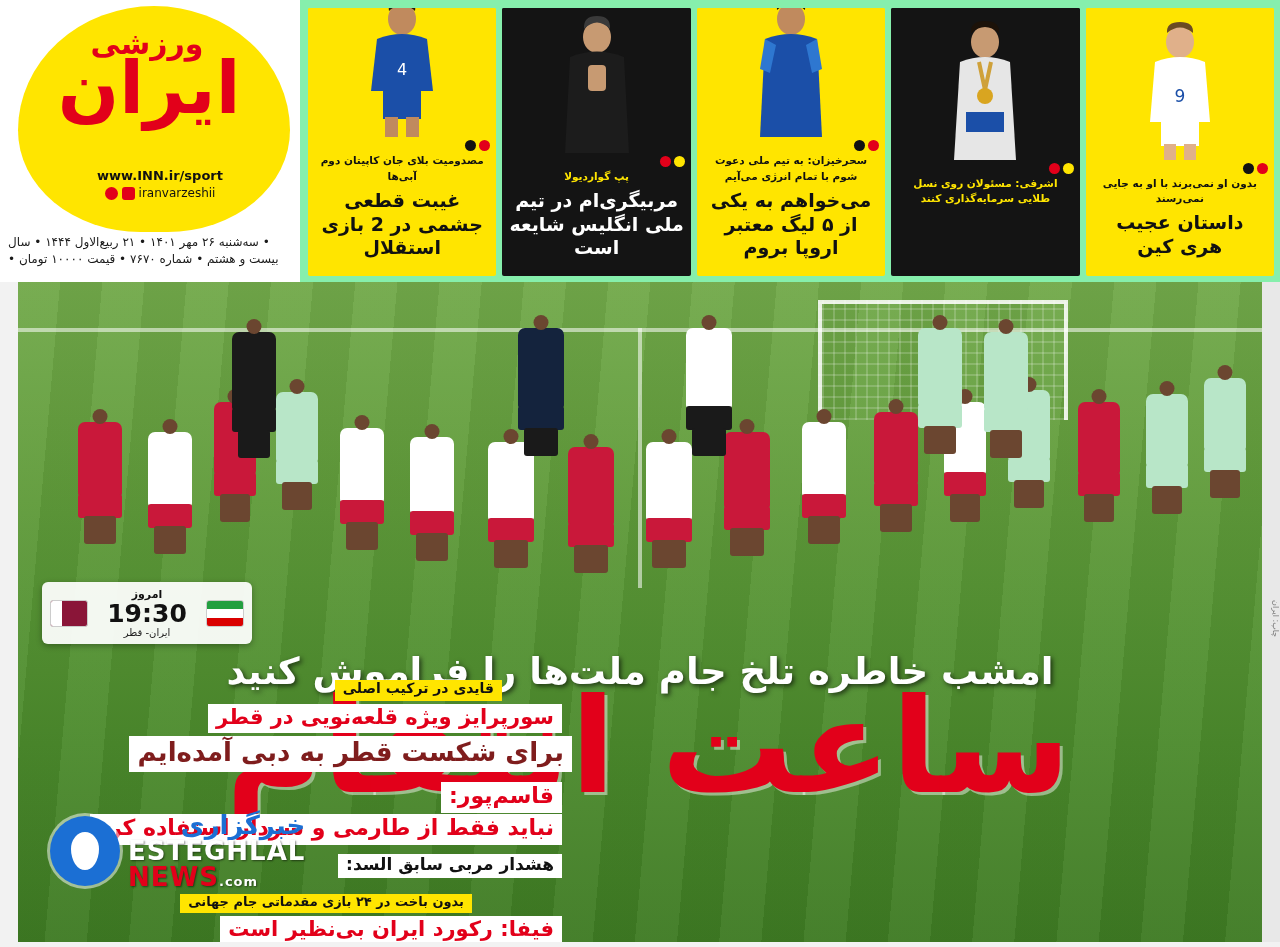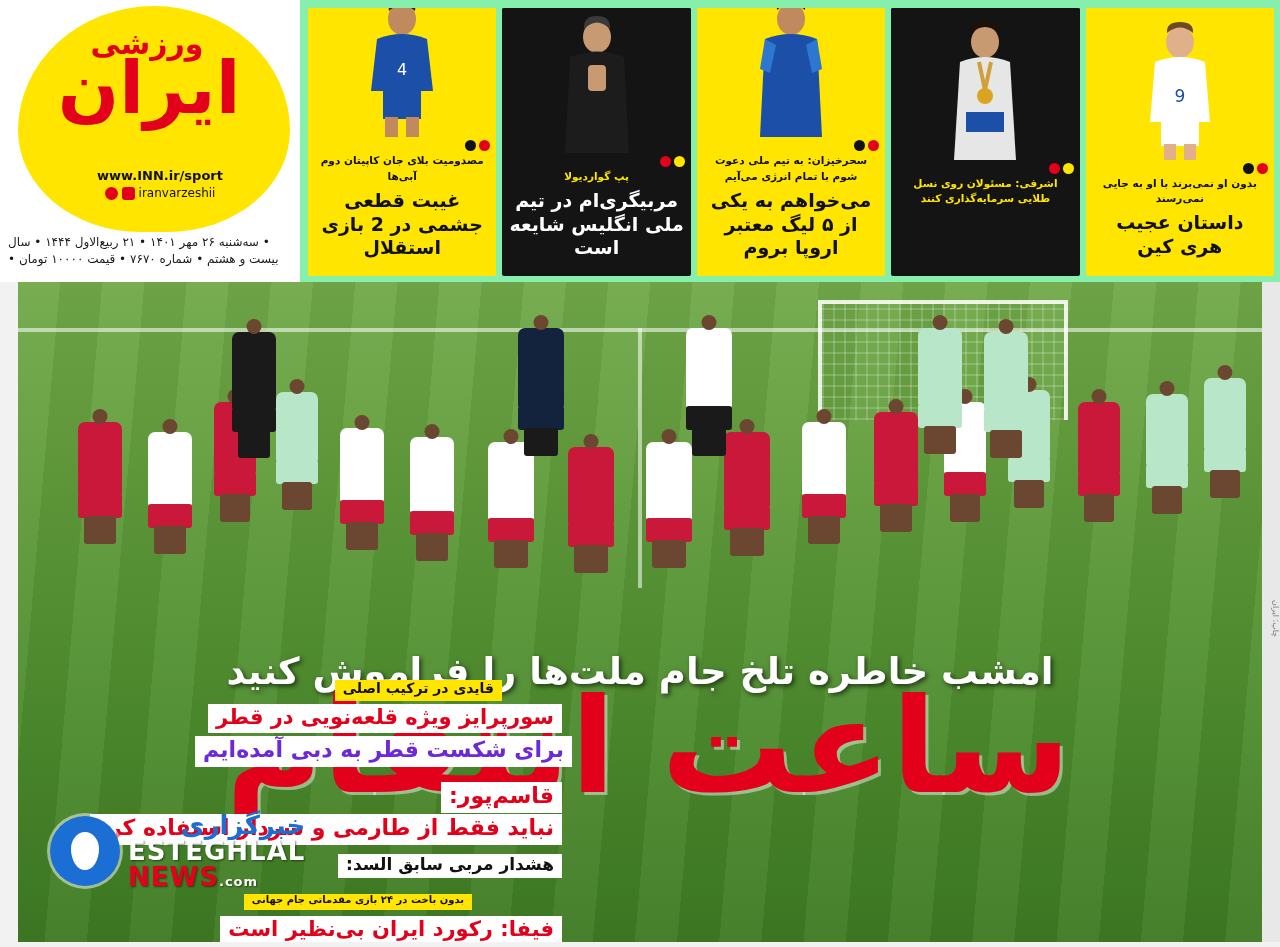--- a/index.html
+++ b/index.html
@@ -581,36 +581,45 @@
         <span class="shorts" style="background:#b8e6c8"></span>
         <span class="legs"></span>
       </div>
     <div class="player" style="top:50px;left:966px;width:44px;height:78px;background:#b8e6c8;">
         <span class="head"></span>
         <span class="shorts" style="background:#b8e6c8"></span>
         <span class="legs"></span>
       </div>
 
 
+    <div class="time-badge">
+      <div class="flag-box flag-qa"></div>
+      <div class="time-mid">
+        <div class="time-label">امروز</div>
+        <div class="time-value">19:30</div>
+        <div class="time-teams">ایران- قطر</div>
+      </div>
+      <div class="flag-box flag-ir"></div>
+    </div>
 
     <div class="main-head-small">امشب خاطره تلخ جام ملت‌ها را فراموش کنید</div>
     <div class="main-head-big">ساعت انتقام</div>
 
     <div class="kicker-strip ks-yellow" style="top:398px; right:760px; font-size:14px;">قایدی در ترکیب اصلی</div>
     <div class="kicker-strip ks-white" style="top:422px; right:700px; font-size:21px; color:#e2001a;">سورپرایز ویژه قلعه‌نویی در قطر</div>
 
     <div class="kicker-strip ks-yellow" style="top:456px; right:858px; font-size:15px;">طارمی:</div>
-    <div class="kicker-strip ks-white" style="top:454px; right:690px; font-size:22px; color:#6d28d9;">برای شکست قطر به دبی آمده‌ایم</div>
+    <div class="kicker-strip ks-white" style="top:454px; right:690px; font-size:26px; color:#7f1d1d;">برای شکست قطر به دبی آمده‌ایم</div>
 
     <div class="kicker-strip ks-white" style="top:500px; right:700px; font-size:22px; color:#e2001a;">قاسم‌پور:</div>
     <div class="kicker-strip ks-white" style="top:532px; right:700px; font-size:22px; color:#e2001a;">نباید فقط از طارمی و سردار استفاده کرد</div>
 
     <div class="kicker-strip ks-white" style="top:572px; right:700px; font-size:17px; color:#111;">هشدار مربی سابق السد:</div>
 
-    <div class="kicker-strip ks-yellow" style="top:612px; right:790px; font-size:10px;">بدون باخت در ۲۴ بازی مقدماتی جام جهانی</div>
+    <div class="kicker-strip ks-yellow" style="top:612px; right:790px; font-size:13px;">بدون باخت در ۲۴ بازی مقدماتی جام جهانی</div>
     <div class="kicker-strip ks-white" style="top:634px; right:700px; font-size:21px; color:#e2001a;">فیفا: رکورد ایران بی‌نظیر است</div>
 
     <div class="watermark">
       <div class="wm-circle"></div>
       <div class="wm-text">
         <div class="wm-fa">خبرگزاری</div>
         <div class="wm-en">
           <span>ESTEGHLAL</span>
         </div>
         <div class="wm-en">

